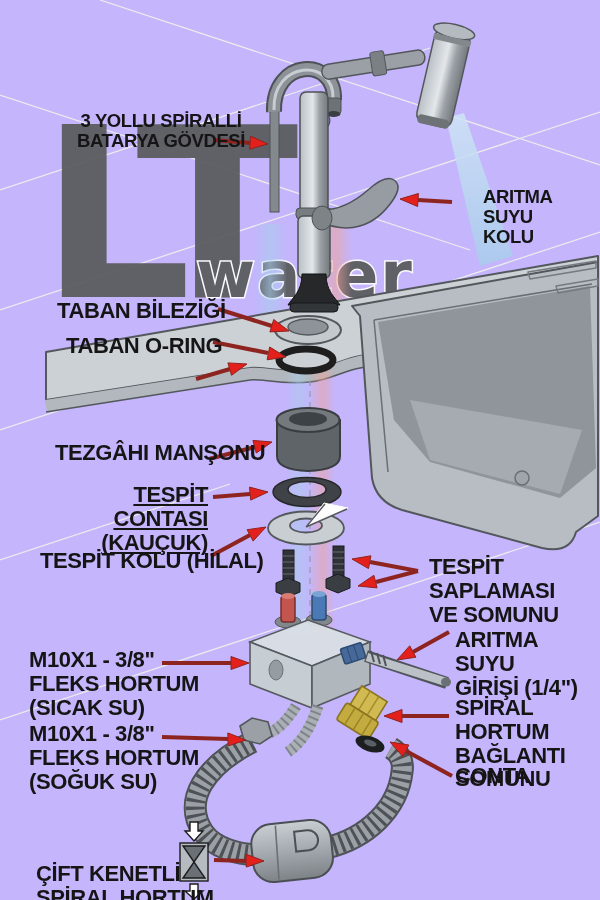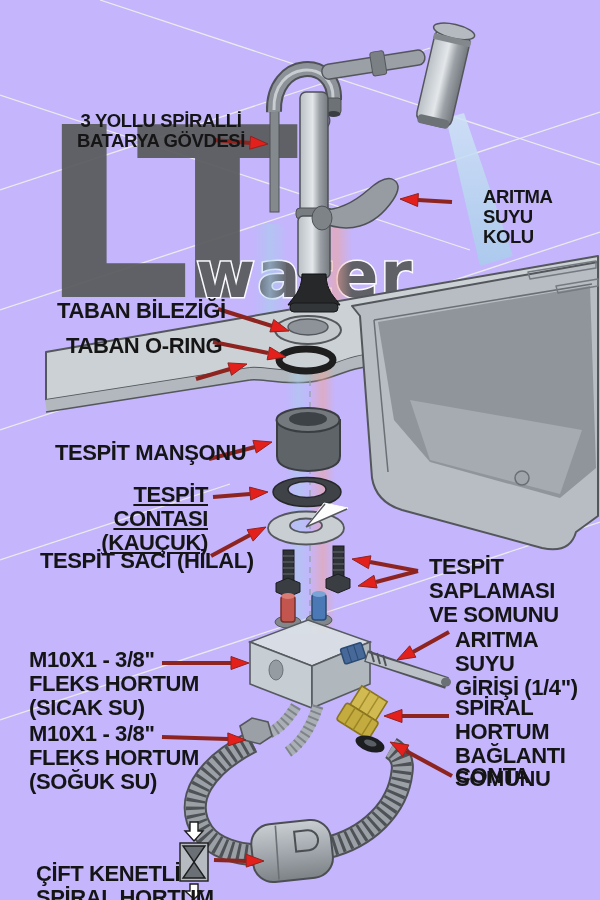--- a/index.html
+++ b/index.html
@@ -277,24 +277,24 @@
         </g>
   </g>
 </svg>
 
 <div class="lbl big center" style="left:48px;top:111px;width:170px;">3 YOLLU SPİRALLİ
 BATARYA GÖVDESİ</div>
 <div class="lbl big" style="left:455px;top:187px;">ARITMA SUYU
 KOLU</div>
 <div class="lbl" style="left:57px;top:299px;">TABAN BİLEZİĞİ</div>
 <div class="lbl" style="left:66px;top:334px;text-align:center;">TABAN O-RING</div>
-<div class="lbl" style="left:55px;top:441px;">TESPİT MANŞONU</div>
+<div class="lbl" style="left:55px;top:441px;">TEZGÂHI MANŞONU</div>
 <div class="lbl right" style="left:58px;top:483px;width:150px;text-decoration:underline;">TESPİT CONTASI
 (KAUÇUK)</div>
-<div class="lbl" style="left:40px;top:549px;">TESPİT SACI (HİLAL)</div>
+<div class="lbl" style="left:40px;top:549px;">TESPİT KOLU (HİLAL)</div>
 <div class="lbl" style="left:429px;top:555px;">TESPİT SAPLAMASI
 VE SOMUNU</div>
 <div class="lbl" style="left:29px;top:648px;">M10X1 - 3/8"
 FLEKS HORTUM
 (SICAK SU)</div>
 <div class="lbl" style="left:455px;top:628px;">ARITMA SUYU
 GİRİŞİ (1/4")</div>
 <div class="lbl" style="left:455px;top:696px;">SPİRAL HORTUM
 BAĞLANTI
 SOMUNU</div>

